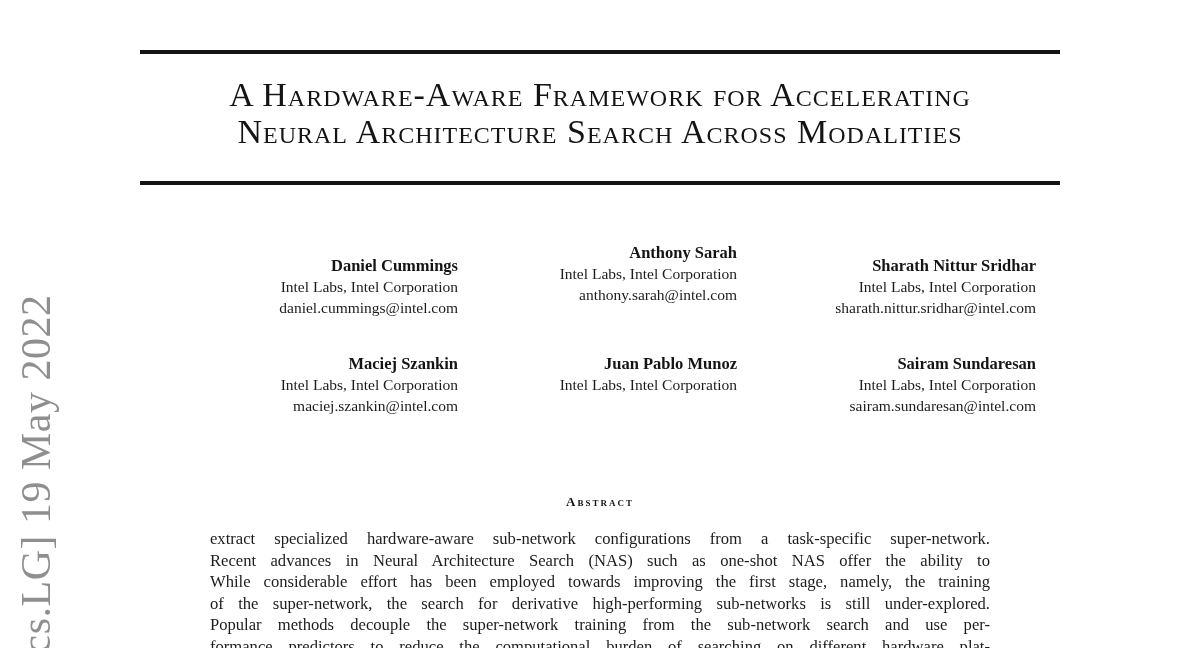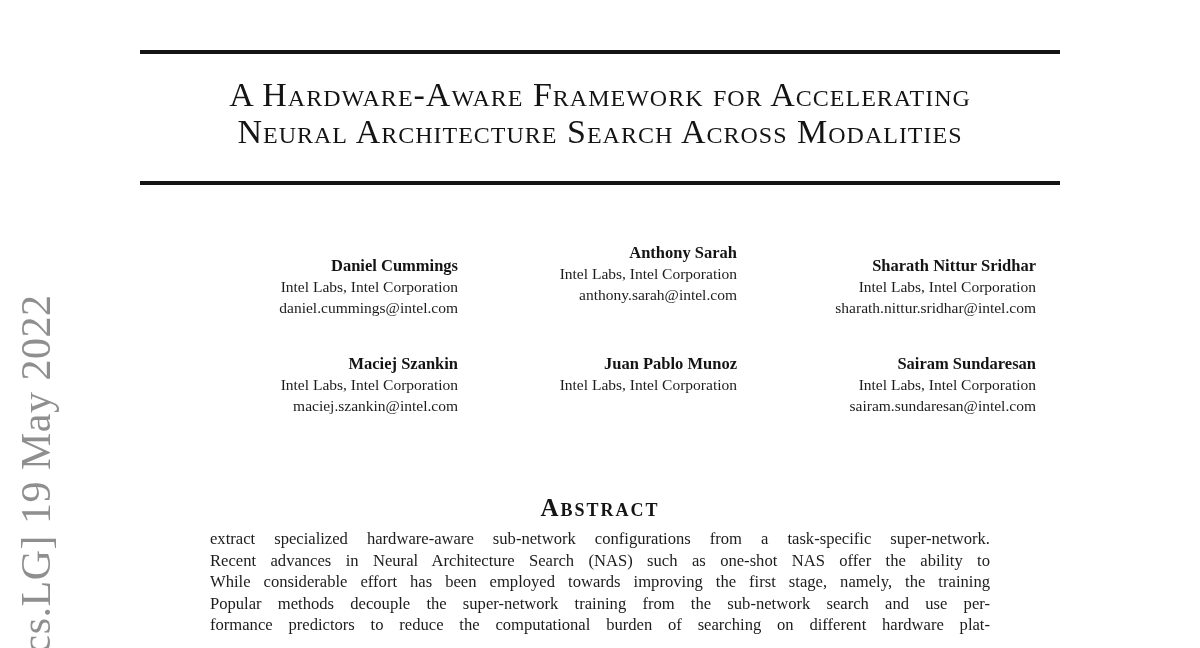--- a/index.html
+++ b/index.html
@@ -65,21 +65,21 @@
   .pos-a5 { left: 437px; top: 353px; }
   .pos-a6 { left: 736px; top: 353px; }
 
   
   .abstract-heading {
     position: absolute;
     left: 140px; top: 494px; width: 920px;
     text-align: center;
     font-variant: small-caps;
     font-weight: bold;
-    font-size: 25px;
+    font-size: 13px;
     letter-spacing: 2px;
     color: #141414;
   }
   .abstract-body {
     position: absolute;
     left: 210px; top: 528px; width: 780px;
     font-size: 16.6px;
     color: #1c1c1c;
   }
   .abstract-line {
@@ -142,17 +142,18 @@
     <div class="author-affiliation">Intel Labs, Intel Corporation</div>
     <div class="author-email">sairam.sundaresan@intel.com</div>
   </div>
 
   <div class="abstract-heading">Abstract</div>
 
   <div class="abstract-body">
     <div class="abstract-line">extract specialized hardware-aware sub-network configurations from a task-specific super-network.</div>
     <div class="abstract-line">Recent advances in Neural Architecture Search (NAS) such as one-shot NAS offer the ability to</div>
     <div class="abstract-line">While considerable effort has been employed towards improving the first stage, namely, the training</div>
+    <div class="abstract-line">of the super-network, the search for derivative high-performing sub-networks is still under-explored.</div>
     <div class="abstract-line">Popular methods decouple the super-network training from the sub-network search and use per-</div>
     <div class="abstract-line">formance predictors to reduce the computational burden of searching on different hardware plat-</div>
   </div>
 
 </div>
 
 </body></html>

